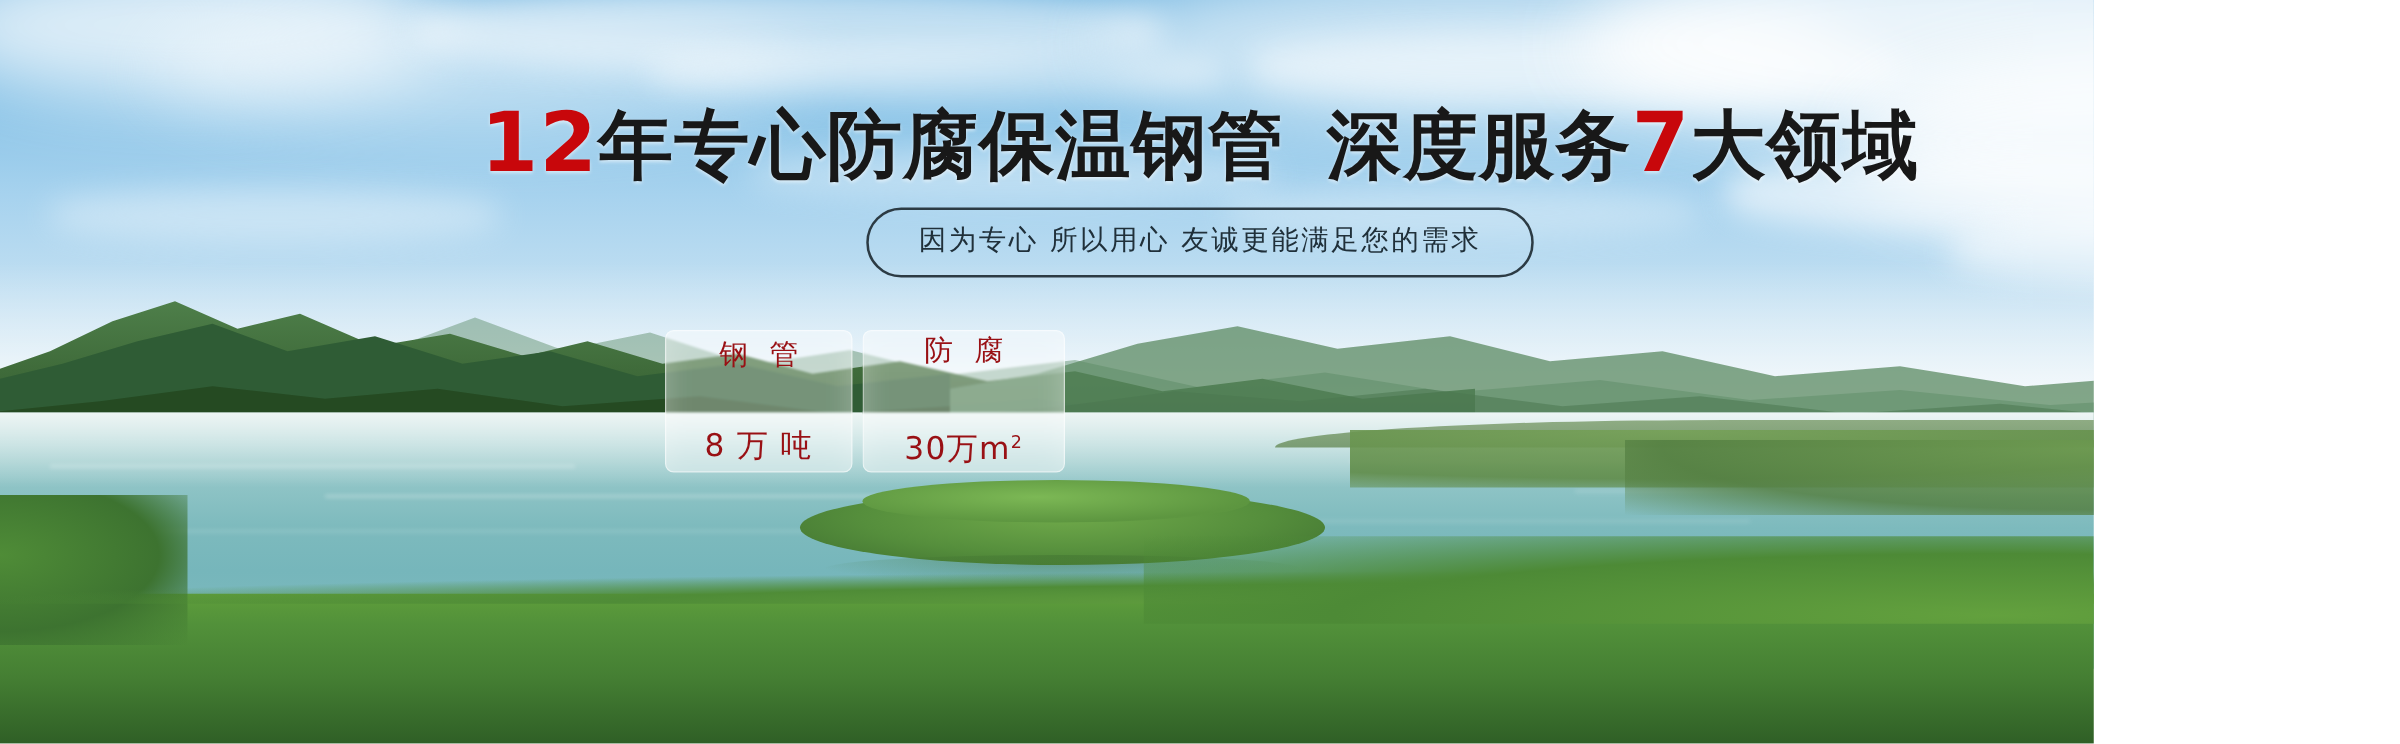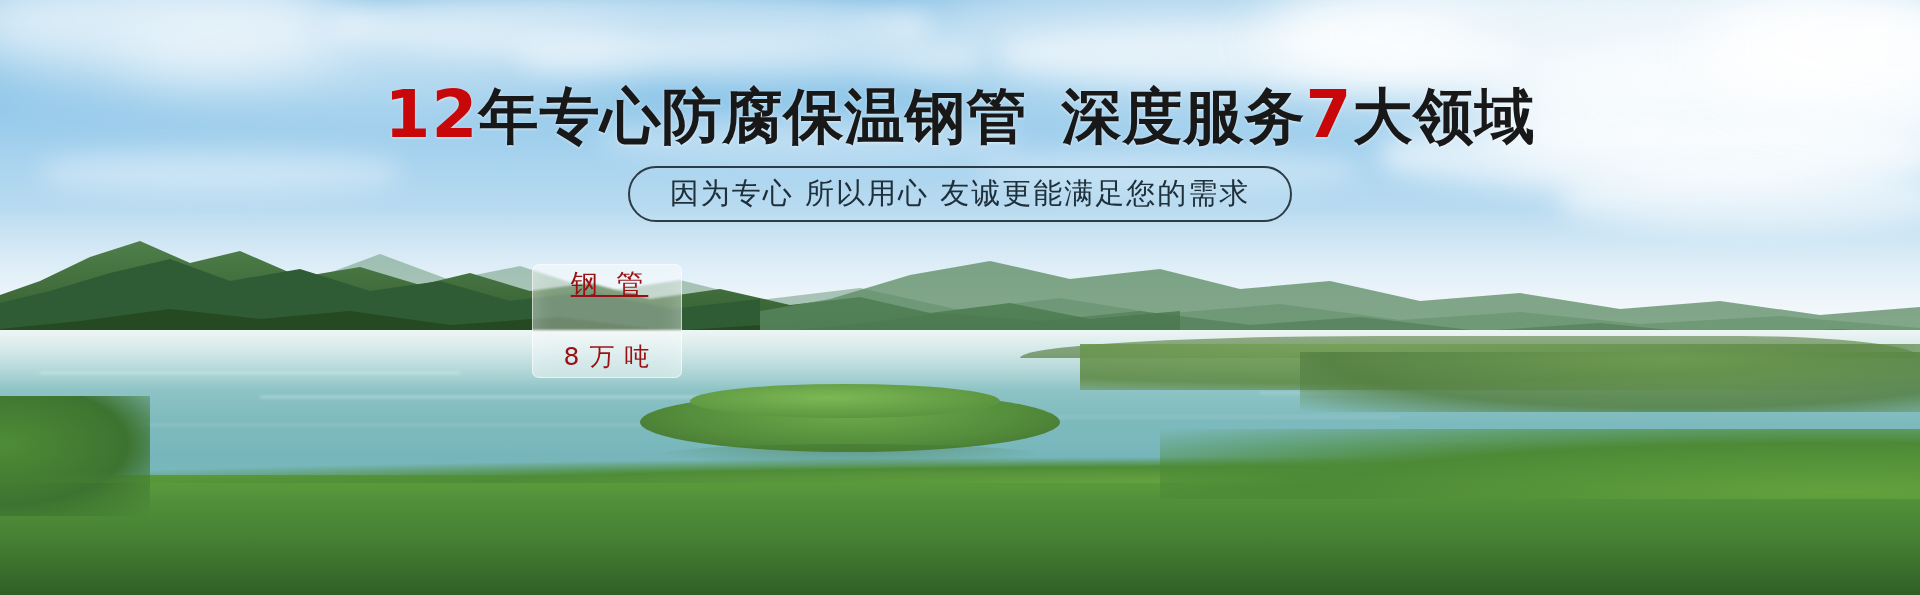--- a/index.html
+++ b/index.html
@@ -1,21 +1,21 @@
 <!DOCTYPE html>
 <html><head>
 <meta charset="utf-8">
 <title>Banner</title>
 <style>
   html,body{margin:0;padding:0;background:#fff;}
   body{font-family:"Liberation Sans","DejaVu Sans",sans-serif;}
 
   .banner{
     position:relative;
-    width:1920px;height:595px;
+    width:1675px;height:595px;
     overflow:hidden;
     
     background:linear-gradient(to bottom,#6fb4e0 0%,#85c1e6 12%,#a6d2ee 26%,#c3e0f2 40%,#dcecf5 52%,#e9f2f6 60%,#eef5f7 66%,#ffffff 72%,#ffffff 100%);
   }
 
   
   .sky-layer{position:absolute;left:0;top:0;width:1920px;height:430px;}
   .cloud{position:absolute;border-radius:50%;background:#ffffff;filter:blur(18px);}
   .cloud.soft{filter:blur(28px);}
   .cloud.wispy{filter:blur(12px);border-radius:50%/40%;}
@@ -59,46 +59,45 @@
   .headline .num{color:#c8070b;font-size:66px;}
   .headline .gap{display:inline-block;width:34px;}
 
   .pill-wrap{position:absolute;left:0;top:166px;width:1920px;text-align:center;}
   .pill{
     display:inline-block;
     padding:9px 40px 11px;
     border:2px solid #2c3b44;
     border-radius:30px;
     font-family:"DejaVu Sans","Liberation Sans",sans-serif;
-    font-size:29px;
+    font-size:22px;
     line-height:32px;
     color:#20303a;
     letter-spacing:2px;
     white-space:nowrap;
   }
 
   
   .cards{position:absolute;left:532px;top:264px;display:flex;gap:8px;}
   .card{
     width:148px;height:112px;
     background:rgba(255,255,255,.34);
     border:1px solid rgba(255,255,255,.6);
     border-radius:7px;
     box-shadow:inset 0 0 22px rgba(255,255,255,.25);
     display:flex;flex-direction:column;
     align-items:center;justify-content:center;
     backdrop-filter:blur(1px);
   }
   .card .c-label{
     font-family:"DejaVu Sans","Liberation Sans",sans-serif;
-    font-size:27px;line-height:26px;
+    font-size:23px;line-height:26px;
     color:#991014;letter-spacing:5px;
     text-indent:5px;
     margin-bottom:18px;
-    text-decoration:underline;
   }
   .card .c-value{
     font-family:"DejaVu Sans","Liberation Sans",sans-serif;
     font-size:25px;line-height:28px;
     color:#991014;letter-spacing:1px;
     white-space:nowrap;
     margin-top:28px;
   }
   .card .c-value sup{font-size:14px;vertical-align:super;}
   .card.wide{width:160px;}
@@ -200,17 +199,21 @@
     <div class="pill">因为专心 所以用心 友诚更能满足您的需求</div>
   </div>
 
   <div class="cards">
 
     <div class="card">
       <div class="c-label">钢 管</div>
       <div class="c-value"><span>8 万 吨</span></div>
     </div>
 
+    <div class="card wide">
+      <div class="c-label">防 腐</div>
+      <div class="c-value"><span>30万m</span><sup>2</sup></div>
+    </div>
 
 
   </div>
 
 </div>
 
 </body></html>

